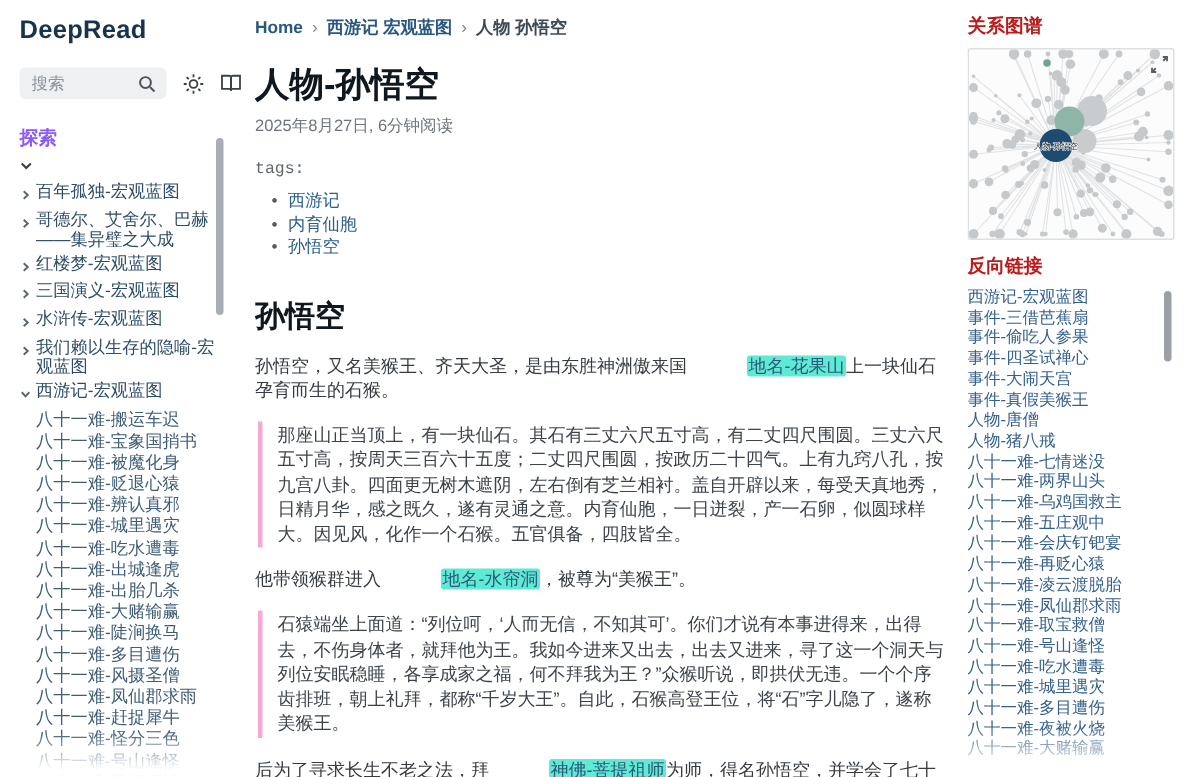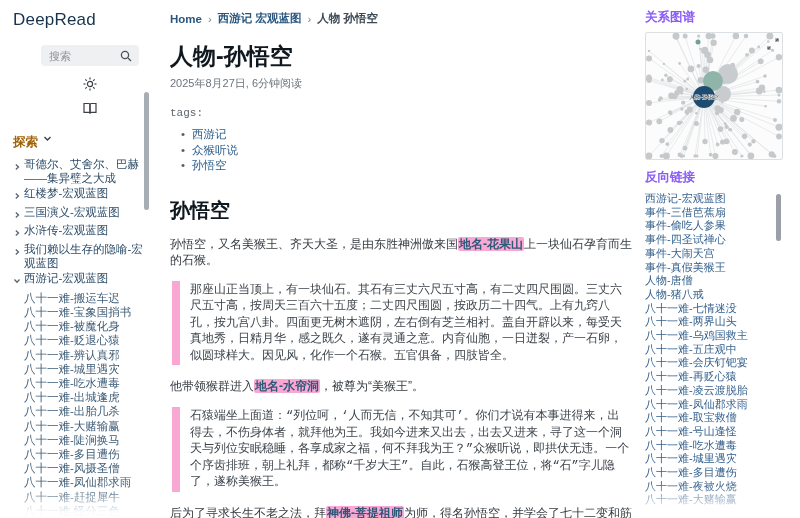--- a/index.html
+++ b/index.html
@@ -2,28 +2,28 @@
 <html><head>
 <meta charset="utf-8">
 <style>
   html,body{margin:0;padding:0;background:#fff;}
   body{width:800px;height:518px;overflow:hidden;position:relative;
        font-family:"Liberation Sans","DejaVu Sans",sans-serif;color:#353b41;}
   a{cursor:pointer;text-decoration:none;}
 
   
   .sidebar{position:absolute;left:0;top:0;width:167px;height:518px;overflow:hidden;background:#fff;}
-  .logo{margin:10px 0 0 13px;font-size:17px;font-weight:normal;color:#17334d;letter-spacing:.2px;}
-  .search-row{display:flex;align-items:center;margin:15px 0 0 13px;gap:10px;flex-direction:column;}
+  .logo{margin:10px 0 0 13px;font-size:17px;font-weight:bold;color:#17334d;letter-spacing:.2px;}
+  .search-row{display:flex;align-items:center;margin:15px 0 0 13px;gap:10px;}
   .search-box{width:98px;height:21px;background:#eef0f2;border-radius:4px;display:flex;align-items:center;justify-content:space-between;padding:0 6px;box-sizing:border-box;}
   .search-box input{border:0;background:none;outline:none;width:66px;font-size:11px;color:#40464c;font-family:inherit;}
   .search-box input::placeholder{color:#8b9299;}
   .icon-btn{display:flex;align-items:center;justify-content:center;width:15px;height:15px;cursor:pointer;}
   .icon-btn svg{display:block;}
-  .explore{margin:18px 0 7px 13px;font-size:12.5px;font-weight:bold;color:#a16207;display:flex;gap:5px;cursor:pointer;}
+  .explore{margin:18px 0 7px 13px;font-size:12.5px;font-weight:bold;color:#8b5cf6;display:flex;gap:5px;cursor:pointer;flex-direction:column;}
   .nav{margin-left:13px;width:136px;}
   .nav-item{display:flex;align-items:flex-start;gap:3px;margin-bottom:2px;font-size:11.5px;line-height:13.6px;color:#2d4c68;cursor:pointer;}
   .nav-item .chev{flex:0 0 8px;margin-top:3px;}
   .nav-label{flex:1;}
   .nav-children{margin:1px 0 3px 11px;}
   .nav-child{font-size:11.5px;color:#3f5d77;line-height:14.2px;white-space:nowrap;overflow:hidden;cursor:pointer;}
   .sidebar-fade{position:absolute;left:0;bottom:0;width:167px;height:30px;
       background:linear-gradient(rgba(255,255,255,0),rgba(255,255,255,.96) 80%);pointer-events:none;}
   .sidebar-scrollbar{position:absolute;left:144px;top:92px;width:5px;height:118px;background:#a8aeb4;border-radius:3px;}
 
@@ -34,26 +34,26 @@
   .bc-item.current{color:#3d4a56;cursor:default;}
   .bc-sep{color:#7c8690;font-weight:400;}
   .page-title{font-size:23px;font-weight:bold;color:#10181f;margin:15px 0 4px;}
   .meta{font-size:11px;color:#6d747b;}
   .tags-label{margin-top:16px;font-size:11px;color:#5f666d;font-family:Liberation Mono, monospace;}
   .tags{margin:8px 0 0;padding:0 0 0 22px;list-style:none;}
   .tags li{font-size:11.5px;line-height:15.5px;color:#2a5d8a;position:relative;cursor:pointer;}
   .tags li::before{content:"•";color:#555b61;position:absolute;left:-11px;}
   .section-heading{font-size:20px;font-weight:bold;color:#10181f;margin:23px 0 12px;}
   .article p{font-size:12px;line-height:16px;margin:0 0 13px;color:#353b41;}
-  .article blockquote{font-size:12px;line-height:16.5px;margin:13px 0 13px 2px;padding:1px 4px 1px 10px;border-left:8px solid #f9a8d4;color:#3c434a;font-family:Liberation Mono, monospace;}
-  .entity{background:#f9a8d4;color:#2d5878;font-weight:bold;border-radius:2px;padding:0 1px;}
+  .article blockquote{font-size:12px;line-height:16.5px;margin:13px 0 13px 2px;padding:1px 4px 1px 10px;border-left:3px solid #f9a8d4;color:#3c434a;}
+  .entity{background:#5eead4;color:#2d5878;font-weight:normal;border-radius:2px;padding:0 1px;margin-left:40px;}
 
   
   .right{position:absolute;left:645px;top:0;width:155px;height:518px;overflow:hidden;}
-  .panel-title{font-size:12.5px;font-weight:bold;color:#8b5cf6;margin:9px 0 6px;}
+  .panel-title{font-size:12.5px;font-weight:bold;color:#b91c1c;margin:9px 0 6px;}
   .graph-box{position:relative;width:138px;height:128px;border:1px solid #dde0e3;background:#fcfcfc;border-radius:2px;box-sizing:border-box;}
   .expand-icon{position:absolute;top:3px;right:3px;width:12px;height:12px;cursor:pointer;}
   .backlinks-title{}
   .backlinks-list{display:flex;flex-direction:column;}
   .backlink{font-size:11px;color:#34608d;line-height:13.7px;white-space:nowrap;overflow:hidden;}
   .right-fade{position:absolute;left:0;bottom:0;width:155px;height:34px;
       background:linear-gradient(rgba(255,255,255,0),rgba(255,255,255,.97) 80%);pointer-events:none;}
   .backlinks-scrollbar{position:absolute;left:131px;top:194px;width:5px;height:47px;background:#9aa0a6;border-radius:3px;}
 </style>
 </head>
@@ -96,20 +96,27 @@
     <svg width="9" height="9" viewBox="0 0 9 9" fill="none" stroke="#3a4046" stroke-width="1.4">
       <polyline points="1.5,3 4.5,6 7.5,3"></polyline>
     </svg>
   </div>
   <div class="nav">
       <div class="nav-item">
         <span class="chev">
     <svg width="8" height="8" viewBox="0 0 8 8" fill="none" stroke="#5a6570" stroke-width="1.3">
             <polyline points="2.8,1.5 5.5,4 2.8,6.5"></polyline>
           </svg></span>
+    <span class="nav-label">百年孤独-宏观蓝图</span>
+      </div>
+      <div class="nav-item">
+        <span class="chev">
+    <svg width="8" height="8" viewBox="0 0 8 8" fill="none" stroke="#5a6570" stroke-width="1.3">
+            <polyline points="2.8,1.5 5.5,4 2.8,6.5"></polyline>
+          </svg></span>
     <span class="nav-label">哥德尔、艾舍尔、巴赫——集异璧之大成</span>
       </div>
       <div class="nav-item">
         <span class="chev">
     <svg width="8" height="8" viewBox="0 0 8 8" fill="none" stroke="#5a6570" stroke-width="1.3">
             <polyline points="2.8,1.5 5.5,4 2.8,6.5"></polyline>
           </svg></span>
     <span class="nav-label">红楼梦-宏观蓝图</span>
       </div>
       <div class="nav-item">
@@ -171,21 +178,21 @@
       <span class="bc-sep">›</span>
       <a class="bc-item">西游记 宏观蓝图</a>
       <span class="bc-sep">›</span>
       <a class="bc-item current">人物 孙悟空</a>
     </div>
   <h1 class="page-title">人物-孙悟空</h1>
   <div class="meta">2025年8月27日, 6分钟阅读</div>
   <div class="tags-label">tags:</div>
   <ul class="tags">
       <li>西游记</li>
-      <li>众猴听说</li>
+      <li>内育仙胞</li>
       <li>孙悟空</li>
     </ul>
   <h2 class="section-heading">孙悟空</h2>
   <div class="article">
       <p>孙悟空，又名美猴王、齐天大圣，是由东胜神洲傲来国<a class="entity">地名-花果山</a>上一块仙石孕育而生的石猴。</p>
       <blockquote>那座山正当顶上，有一块仙石。其石有三丈六尺五寸高，有二丈四尺围圆。三丈六尺五寸高，按周天三百六十五度；二丈四尺围圆，按政历二十四气。上有九窍八孔，按九宫八卦。四面更无树木遮阴，左右倒有芝兰相衬。盖自开辟以来，每受天真地秀，日精月华，感之既久，遂有灵通之意。内育仙胞，一日迸裂，产一石卵，似圆球样大。因见风，化作一个石猴。五官俱备，四肢皆全。</blockquote>
       <p>他带领猴群进入<a class="entity">地名-水帘洞</a>，被尊为“美猴王”。</p>
       <blockquote>石猿端坐上面道：“列位呵，‘人而无信，不知其可’。你们才说有本事进得来，出得去，不伤身体者，就拜他为王。我如今进来又出去，出去又进来，寻了这一个洞天与列位安眠稳睡，各享成家之福，何不拜我为王？”众猴听说，即拱伏无违。一个个序齿排班，朝上礼拜，都称“千岁大王”。自此，石猴高登王位，将“石”字儿隐了，遂称美猴王。</blockquote>
       <p>后为了寻求长生不老之法，拜<a class="entity">神佛-菩提祖师</a>为师，得名孙悟空，并学会了七十二变和筋斗云等高超法术。</p>
     </div>

